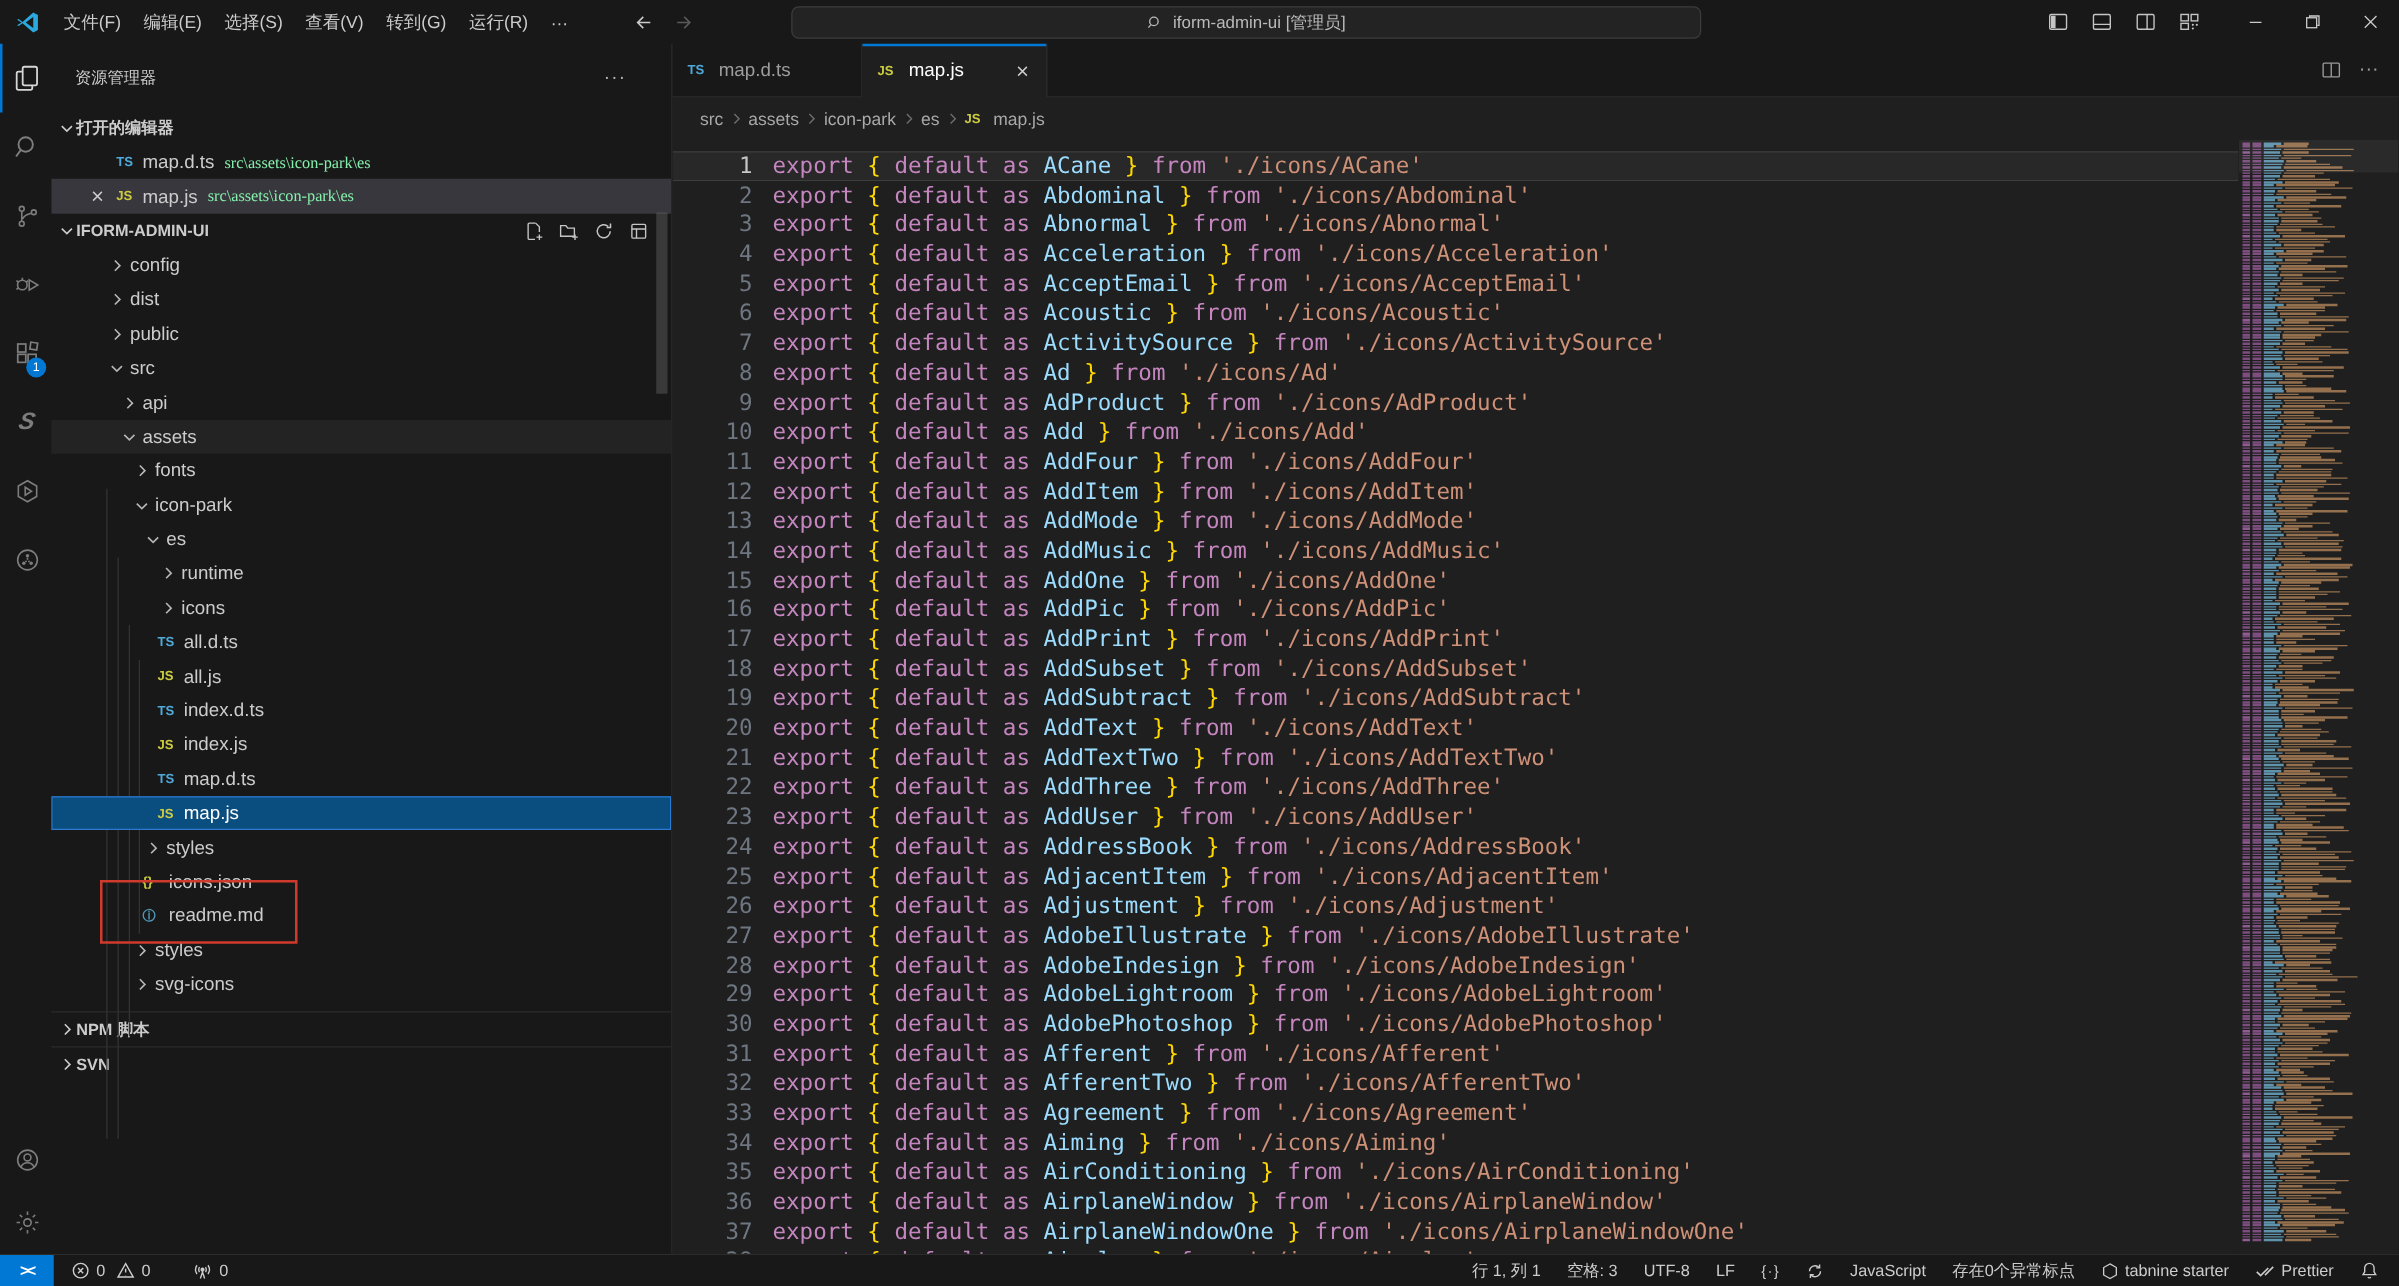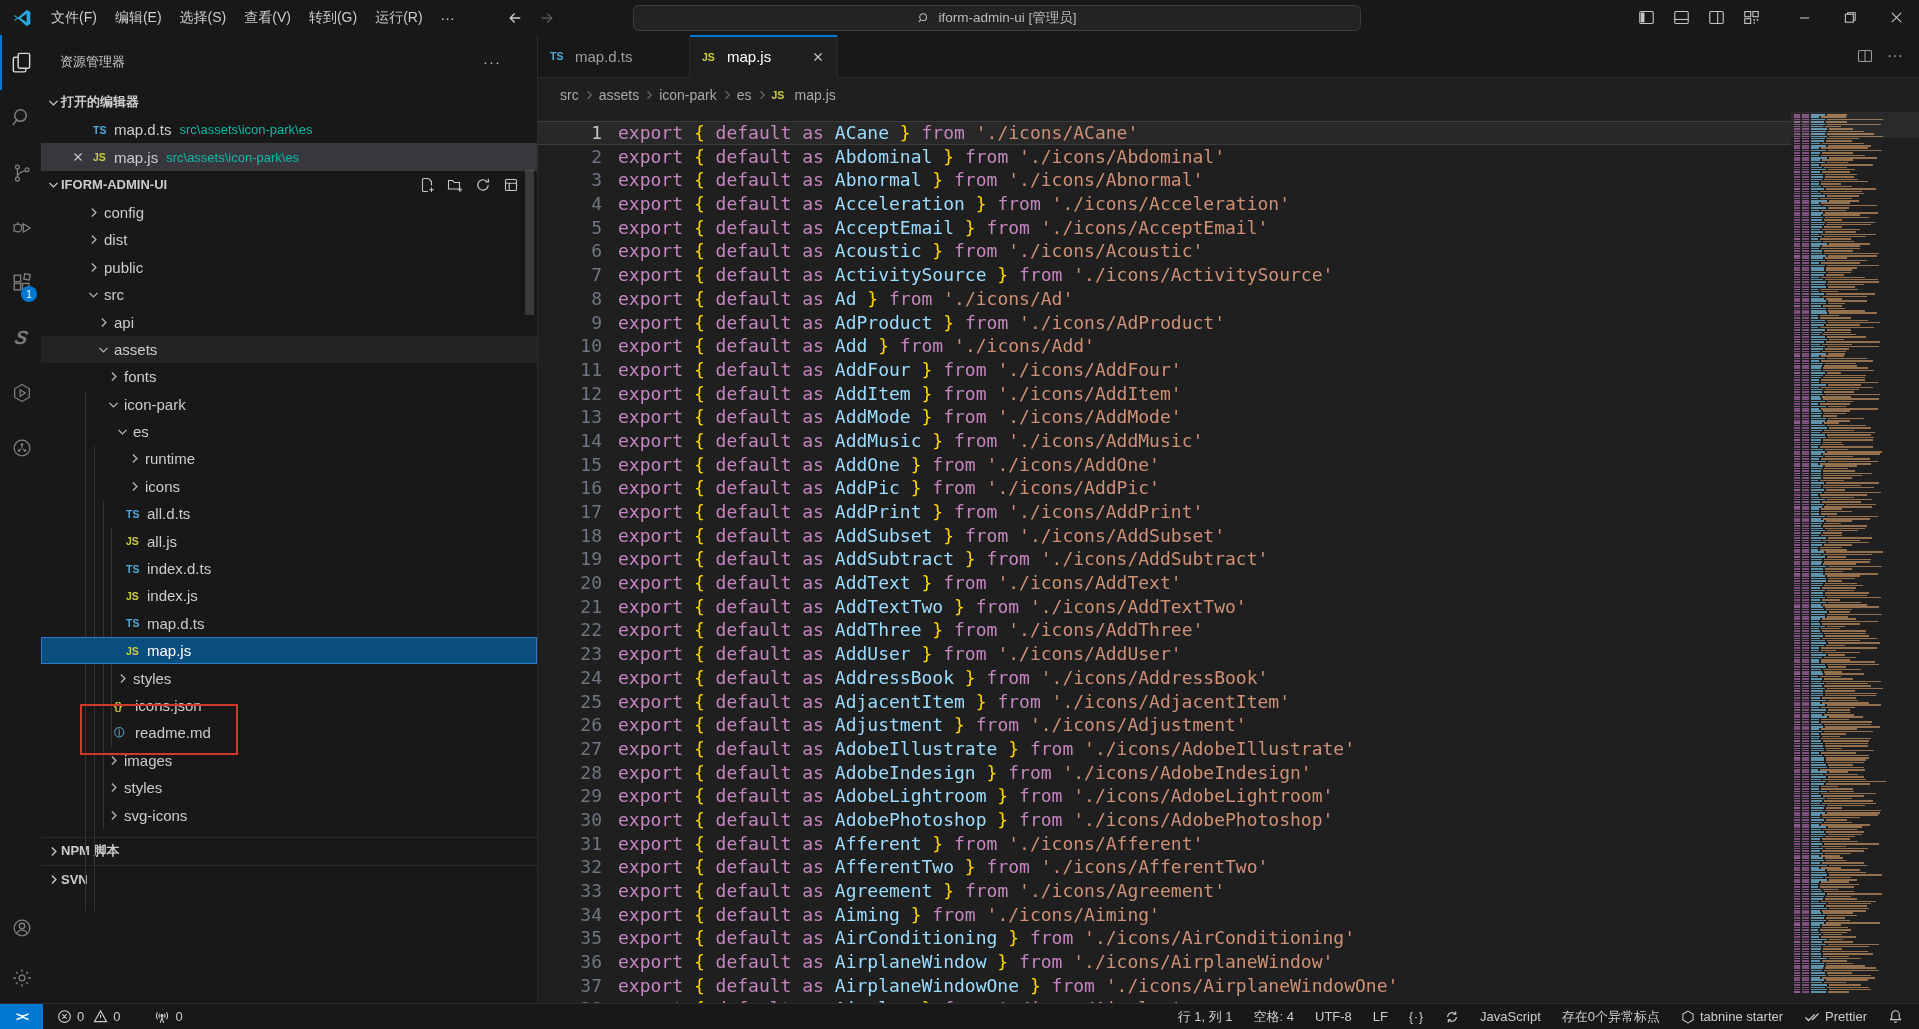--- a/index.html
+++ b/index.html
@@ -36,21 +36,21 @@
   
   .sidebar { position:relative; width:497px; background:#181818; border-right:1px solid #2b2b2b; display:flex; flex-direction:column; overflow:hidden; }
   .pane-header { height:53px; display:flex; align-items:center; padding:0 36px 0 19px; font-size:13px; color:#cccccc; }
   .pane-more { margin-left:auto; color:#bbbbbb; letter-spacing:1px; font-size:15px; }
   .shead { height:28px; display:flex; align-items:center; font-size:13px; font-weight:bold; color:#cccccc; padding-left:4px; }
   .shead .chev { width:16px; display:flex; justify-content:center; color:#cccccc; }
   .shead.bordered { border-top:1px solid #2b2b2b; }
   .oe-row { height:27.4px; display:flex; align-items:center; font-size:15px; padding-left:30px; }
   .oe-row .close-slot { width:22px; color:#cccccc; display:flex; align-items:center; }
   .oe-row.active { background:#37373d; }
-  .oe-path { color:#14b8a6; font-size:13px; margin-left:8px; }
+  .oe-path { color:#86efac; font-size:13px; margin-left:8px;font-family:Liberation Serif, serif; }
   .proj-actions { margin-left:auto; display:flex; gap:8px; padding-right:16px; color:#c5c5c5; }
   .proj-actions span { width:20px; height:20px; display:flex; align-items:center; justify-content:center; border-radius:4px; }
   .trow { height:27.4px; display:flex; align-items:center; font-size:15px; color:#cccccc; position:relative; }
   .trow.highlighted { background:rgba(255,255,255,.05); }
   .trow.selected { background:#0a4d7f; box-shadow:inset 0 0 0 1px #2d7ad1; color:#ffffff; }
   .twisty { width:16px; display:flex; justify-content:center; color:#b6b6b6; flex:none; }
   .twisty.open svg { transform:rotate(90deg); }
   .fbadge { font-size:10.5px; font-weight:bold; width:18px; flex:none; letter-spacing:0; }
   .tlabel { margin-left:3px; white-space:nowrap; }
   .guide { position:absolute; width:1px; background:#333333; }
@@ -476,28 +476,20 @@
         <div class="trow" style="padding-left: 73px;">
           <span class="fbadge" style="color:#519aba">ⓘ</span>
           <span class="tlabel">readme.md</span>
         </div>
         <div class="trow" style="padding-left: 64px;">
           <span class="twisty">
             <svg width="13" height="13" viewBox="0 0 16 16" fill="none" stroke="currentColor" stroke-width="1.6">
               <path d="M6 3l5 5-5 5"></path>
             </svg>
           </span>
-          <span class="tlabel">images</span>
-        </div>
-        <div class="trow" style="padding-left: 64px;">
-          <span class="twisty">
-            <svg width="13" height="13" viewBox="0 0 16 16" fill="none" stroke="currentColor" stroke-width="1.6">
-              <path d="M6 3l5 5-5 5"></path>
-            </svg>
-          </span>
           <span class="tlabel">styles</span>
         </div>
         <div class="trow" style="padding-left: 64px;">
           <span class="twisty">
             <svg width="13" height="13" viewBox="0 0 16 16" fill="none" stroke="currentColor" stroke-width="1.6">
               <path d="M6 3l5 5-5 5"></path>
             </svg>
           </span>
           <span class="tlabel">svg-icons</span>
         </div>
@@ -2864,21 +2856,21 @@
           </svg>
         </span>
       <span>0</span>
     </div>
   </div>
   <div class="sb-right" id="sb-right">
       <div class="sb-item">
         <span>行 1, 列 1</span>
       </div>
       <div class="sb-item">
-        <span>空格: 4</span>
+        <span>空格: 3</span>
       </div>
       <div class="sb-item">
         <span>UTF-8</span>
       </div>
       <div class="sb-item">
         <span>LF</span>
       </div>
       <div class="sb-item">
         <span><span style="font-size:12px;letter-spacing:1px;">{·}</span></span>
       </div>

